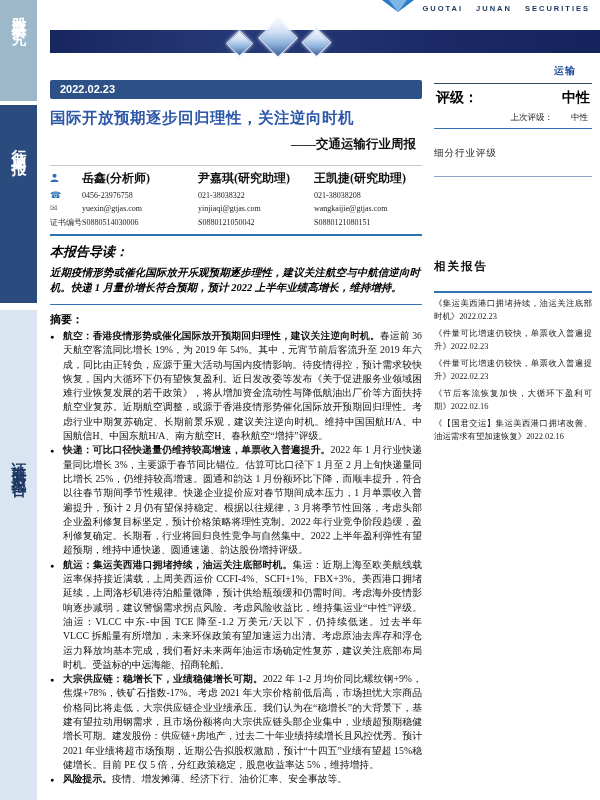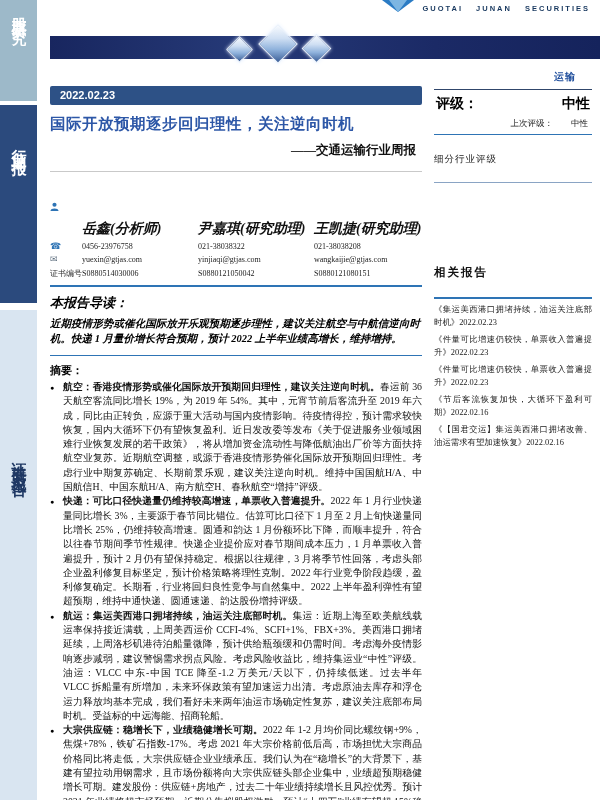--- a/index.html
+++ b/index.html
@@ -12,42 +12,42 @@
   .sb1 { height:101px; background:#9db9c9; margin-bottom:4px; padding-top:5px; }
   .sb2 { height:198px; background:#2b4a7d; margin-bottom:7px; padding-top:32px; }
   .sb3 { flex:1; background:#d9e5f1; padding-top:140px; }
   .sb-text { writing-mode:vertical-rl; text-orientation:upright; font-weight:bold; font-size:15px; letter-spacing:4px; line-height:1; }
   .sb1 .sb-text, .sb2 .sb-text { color:#ffffff; }
   .sb3 .sb-text { color:#1f3864; }
 
   
   .main { margin-left:37px; height:800px; position:relative; }
 
-  .logo-row { height:36px; position:relative;margin-left:23px; }
+  .logo-row { height:30px; position:relative;margin-left:23px; }
   .logo { position:absolute; right:10px; top:0; display:flex; align-items:flex-start; gap:7px; }
   .logo-text { font-family:"Liberation Sans",sans-serif; font-size:7.5px; font-weight:bold; letter-spacing:2px; word-spacing:9px; color:#17375e; margin-top:4px; }
 
   .banner { height:23px; margin-left:13px; background:linear-gradient(90deg,#18265f 0%,#263a78 35%,#1b2a66 70%,#15235c 100%); position:relative; }
   .gems { position:absolute; left:172px; top:-16px; width:120px; height:52px; }
   .gem { position:absolute; transform:rotate(45deg); background:linear-gradient(135deg,#f7fafe 0%,#cfdff3 35%,#8fb2dc 65%,#3b5e97 100%); border:1px solid #e9f1fb; box-shadow:0 0 4px rgba(230,240,255,.9); }
   .gem-l { width:19px; height:19px; left:8px; top:20px; }
   .gem-c { width:28px; height:28px; left:42px; top:10px; }
   .gem-r { width:21px; height:21px; left:84px; top:18px; }
 
   .content { display:flex; padding:0 8px 0 13px; }
   .col-left { width:372px; flex:none; }
   .col-right { flex:1; padding-left:12px; font-family:"Liberation Serif","DejaVu Serif",serif; }
 
   
   .date-bar { margin-top:27px; background:#2d5186; color:#fff; font-family:"Liberation Sans",sans-serif; font-weight:bold; font-size:11px; padding:3px 10px 4px; border-radius:2px; }
   .title { color:#2d57a7; font-size:15.5px; font-weight:bold; margin-top:9px; letter-spacing:.5px; }
   .subtitle { text-align:right; font-size:12.5px; font-weight:bold; color:#111; margin-top:7px; padding-right:6px; }
 
   .analysts { margin-top:12px; border-top:1px solid #c9c9c9; border-bottom:2px solid #2e74b5; padding:4px 0 6px; display:grid; grid-template-columns:32px 116px 116px 1fr; row-gap:4px; align-items:center; }
-  .a-name { font-size:14px; font-weight:bold; font-style:italic; color:#111;margin-top:44px; }
+  .a-name { font-size:12px; font-weight:bold; color:#111; }
   .a-sm { font-size:8px; color:#222; }
   .a-icon { font-size:9px; color:#2e74b5; line-height:1; }
   .a-icon.gray { color:#5a6b7c; }
   .cert-label { font-size:8px; color:#333; }
 
   .guide { border-bottom:1.5px solid #2e74b5; padding:7px 2px 9px 0; }
   .guide-h { font-size:13px; font-weight:bold; font-style:italic; margin-bottom:4px; }
   .guide-text { font-size:10.5px; font-weight:bold; font-style:italic; line-height:15px; text-align:justify; }
 
   .summary-h { font-size:11px; font-weight:bold; margin:7px 0 2px; }

